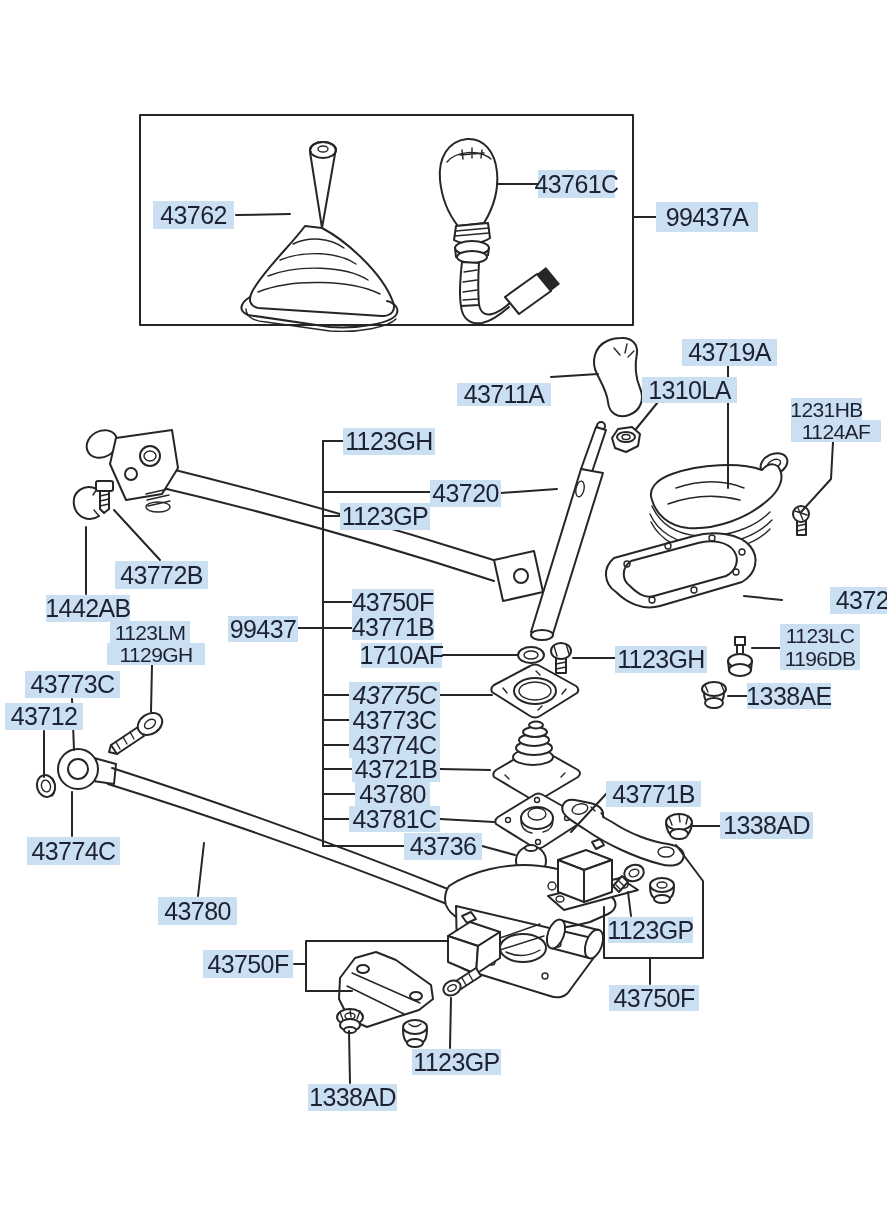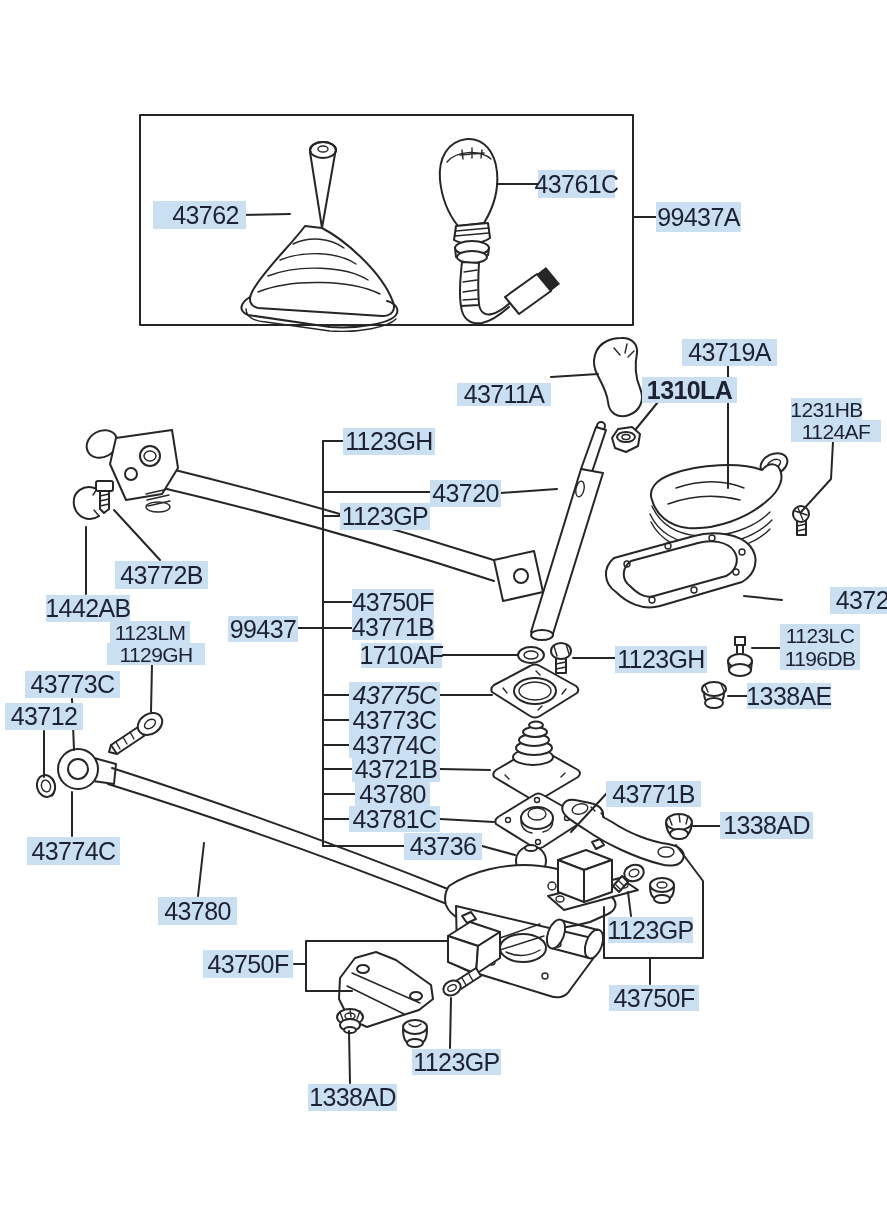--- a/index.html
+++ b/index.html
@@ -345,26 +345,26 @@
       <line x1="650" y1="958" x2="650" y2="984"></line>
       <line x1="294" y1="964" x2="306" y2="964"></line>
       <polyline points="306,991 306,941 447,941"></polyline>
       <line x1="306" y1="991" x2="352" y2="991"></line>
       <line x1="451" y1="998" x2="450" y2="1048"></line>
       <line x1="349" y1="1031" x2="350" y2="1083"></line>
     </g>
   </svg>
 
   <div id="labels-layer">
-      <div class="plabel" style="left: 153px; top: 201px; width: 81px; height: 28px; font-size: 25px; padding-left: 12px;">43762</div>
+      <div class="plabel" style="left: 153px; top: 201px; width: 81px; height: 28px; font-size: 25px;">43762</div>
       <div class="plabel" style="left: 538px; top: 170px; width: 77px; height: 28px; font-size: 25px;">43761C</div>
-      <div class="plabel" style="left: 656px; top: 202px; width: 85px; height: 30px; font-size: 25px;">99437A</div>
+      <div class="plabel" style="left: 656px; top: 202px; width: 102px; height: 30px; font-size: 25px;">99437A</div>
       <div class="plabel" style="left: 457px; top: 383px; width: 94px; height: 23px; font-size: 25px;">43711A</div>
       <div class="plabel" style="left: 682px; top: 339px; width: 95px; height: 27px; font-size: 25px;">43719A</div>
-      <div class="plabel" style="left: 642px; top: 377px; width: 95px; height: 26px; font-size: 25px; font-weight: bold;">1310LA</div>
+      <div class="plabel" style="left: 642px; top: 377px; width: 95px; height: 26px; font-size: 25px;">1310LA</div>
       <div class="plabel" style="left: 791px; top: 398px; width: 71px; height: 22px; font-size: 21px;">1231HB</div>
       <div class="plabel" style="left: 791px; top: 420px; width: 90px; height: 22px; font-size: 21px;">1124AF</div>
       <div class="plabel" style="left: 343px; top: 428px; width: 92px; height: 27px; font-size: 25px;">1123GH</div>
       <div class="plabel" style="left: 430px; top: 480px; width: 71px; height: 27px; font-size: 25px;">43720</div>
       <div class="plabel" style="left: 340px; top: 503px; width: 90px; height: 27px; font-size: 25px;">1123GP</div>
       <div class="plabel" style="left: 115px; top: 561px; width: 93px; height: 28px; font-size: 25px;">43772B</div>
       <div class="plabel" style="left: 46px; top: 595px; width: 84px; height: 27px; font-size: 25px;">1442AB</div>
       <div class="plabel" style="left: 110px; top: 621px; width: 80px; height: 22px; font-size: 21px;">1123LM</div>
       <div class="plabel" style="left: 107px; top: 643px; width: 98px; height: 22px; font-size: 21px;">1129GH</div>
       <div class="plabel" style="left: 228px; top: 616px; width: 70px; height: 26px; font-size: 25px;">99437</div>

